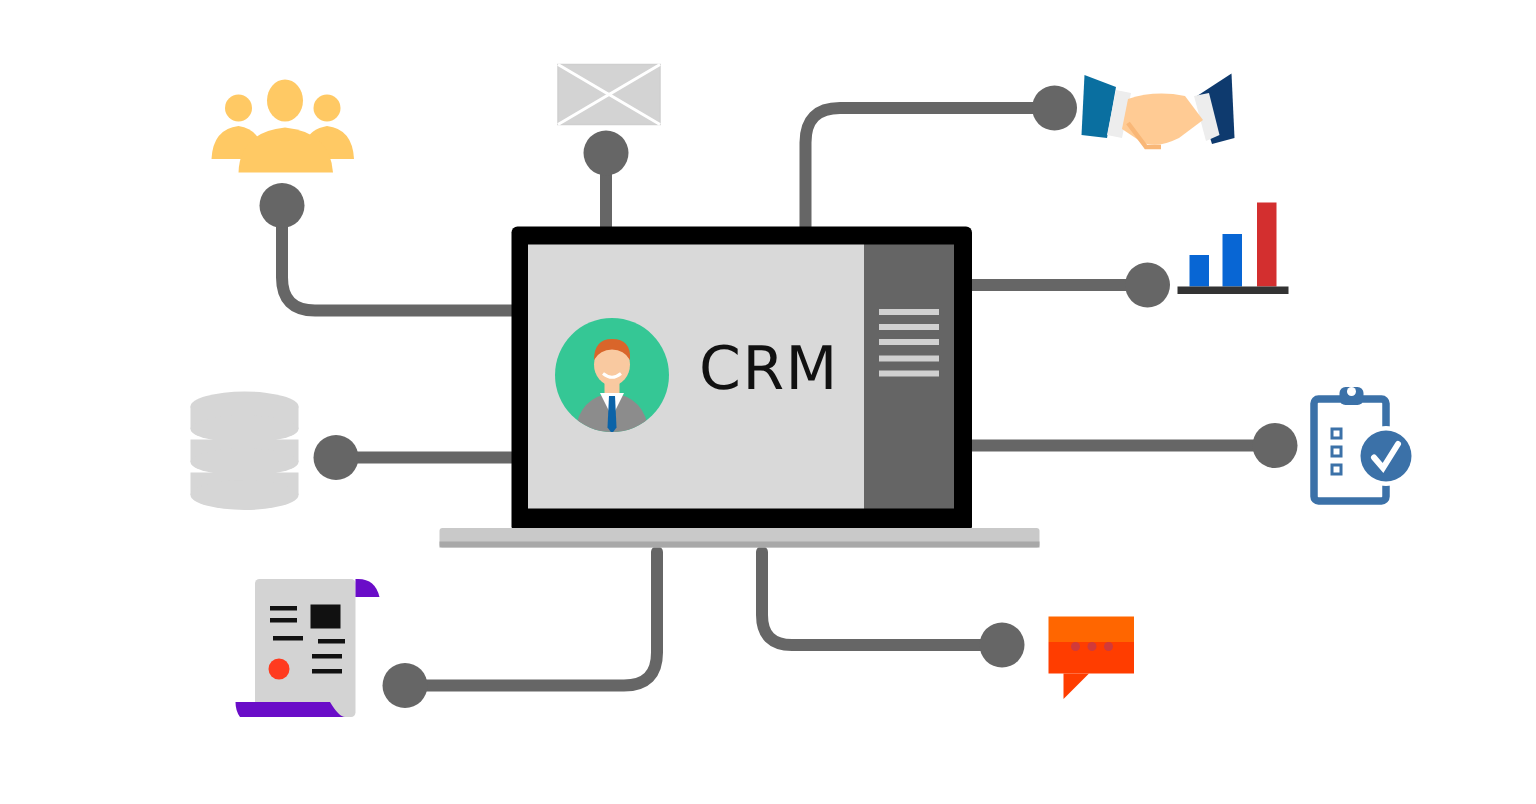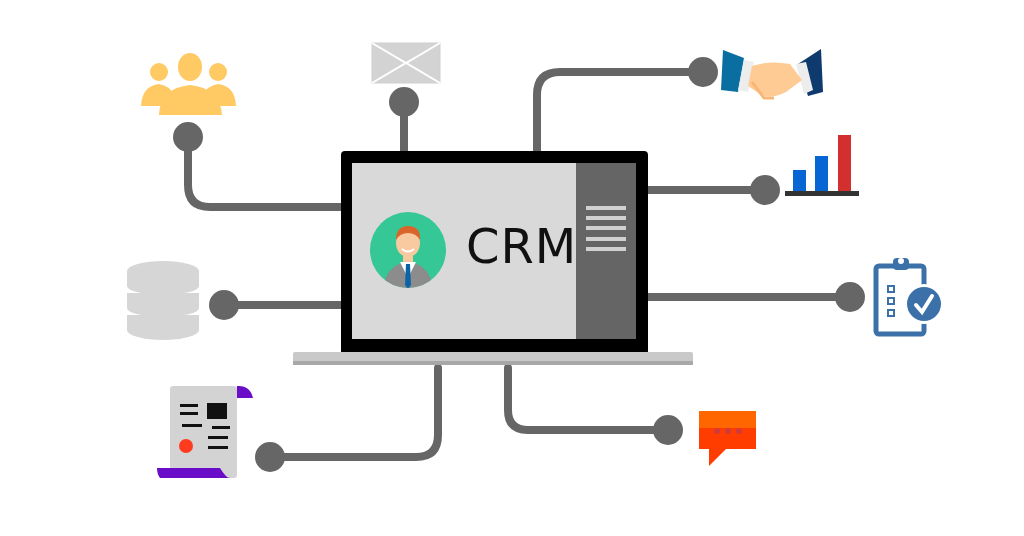--- a/index.html
+++ b/index.html
@@ -1,20 +1,20 @@
 <!DOCTYPE html>
 <html><head>
 <meta charset="utf-8">
 <style>
   html, body { margin: 0; padding: 0; background: #ffffff; }
   body { width: 1024px; height: 536px; position: relative; overflow: hidden; font-family: "DejaVu Sans", sans-serif; }
   #stage { position: absolute; left: 0; top: 0; width: 1024px; height: 536px; }
   .crm-label {
     position: absolute; left: 466px; top: 222px;
-    font-family: "DejaVu Sans", sans-serif; font-size: 48px; color: #111111;
+    font-family: "DejaVu Sans", sans-serif; font-size: 40px; color: #111111;
     letter-spacing: 1px; line-height: 48px;
   }
 </style>
 </head>
 <body>
 
 <svg id="stage" width="1024" height="536" viewBox="0 0 1024 536" xmlns="http://www.w3.org/2000/svg">
 
   <g stroke="#666666" stroke-width="8" fill="none" stroke-linecap="round">
     <path d="M188 137 V185 Q188 207 210 207 H345"></path>

